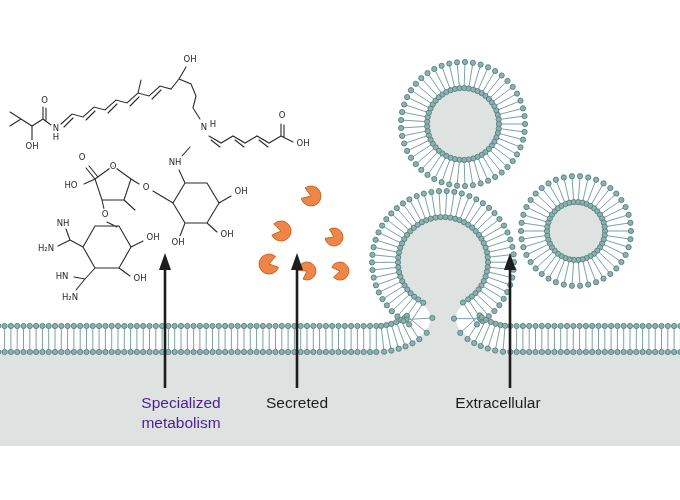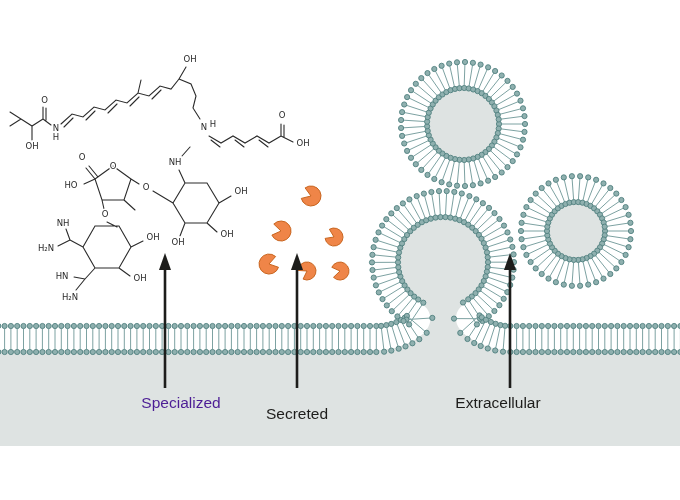--- a/index.html
+++ b/index.html
@@ -580,20 +580,21 @@
         </g>
         <g>
           <line x1="510" y1="388" x2="510" y2="268" stroke="#1d1d1b" stroke-width="2.6"></line>
           <polygon points="504,270 516,270 510,253" fill="#1d1d1b"></polygon>
         </g>
       </g>
   </svg>
 
   <div class="caption" style="left: 106px; color: #4c1d95;">
     <span>Specialized</span>
+    <span>metabolism</span>
   </div>
-  <div class="caption" style="left: 222px; color: rgb(29, 29, 27); margin-top: 11px;">
+  <div class="caption" style="left: 222px; color: rgb(29, 29, 27);">
     <span>Secreted</span>
   </div>
   <div class="caption" style="left: 423px; color: rgb(29, 29, 27);">
     <span>Extracellular</span>
   </div>
 </div>
 
 </body></html>

